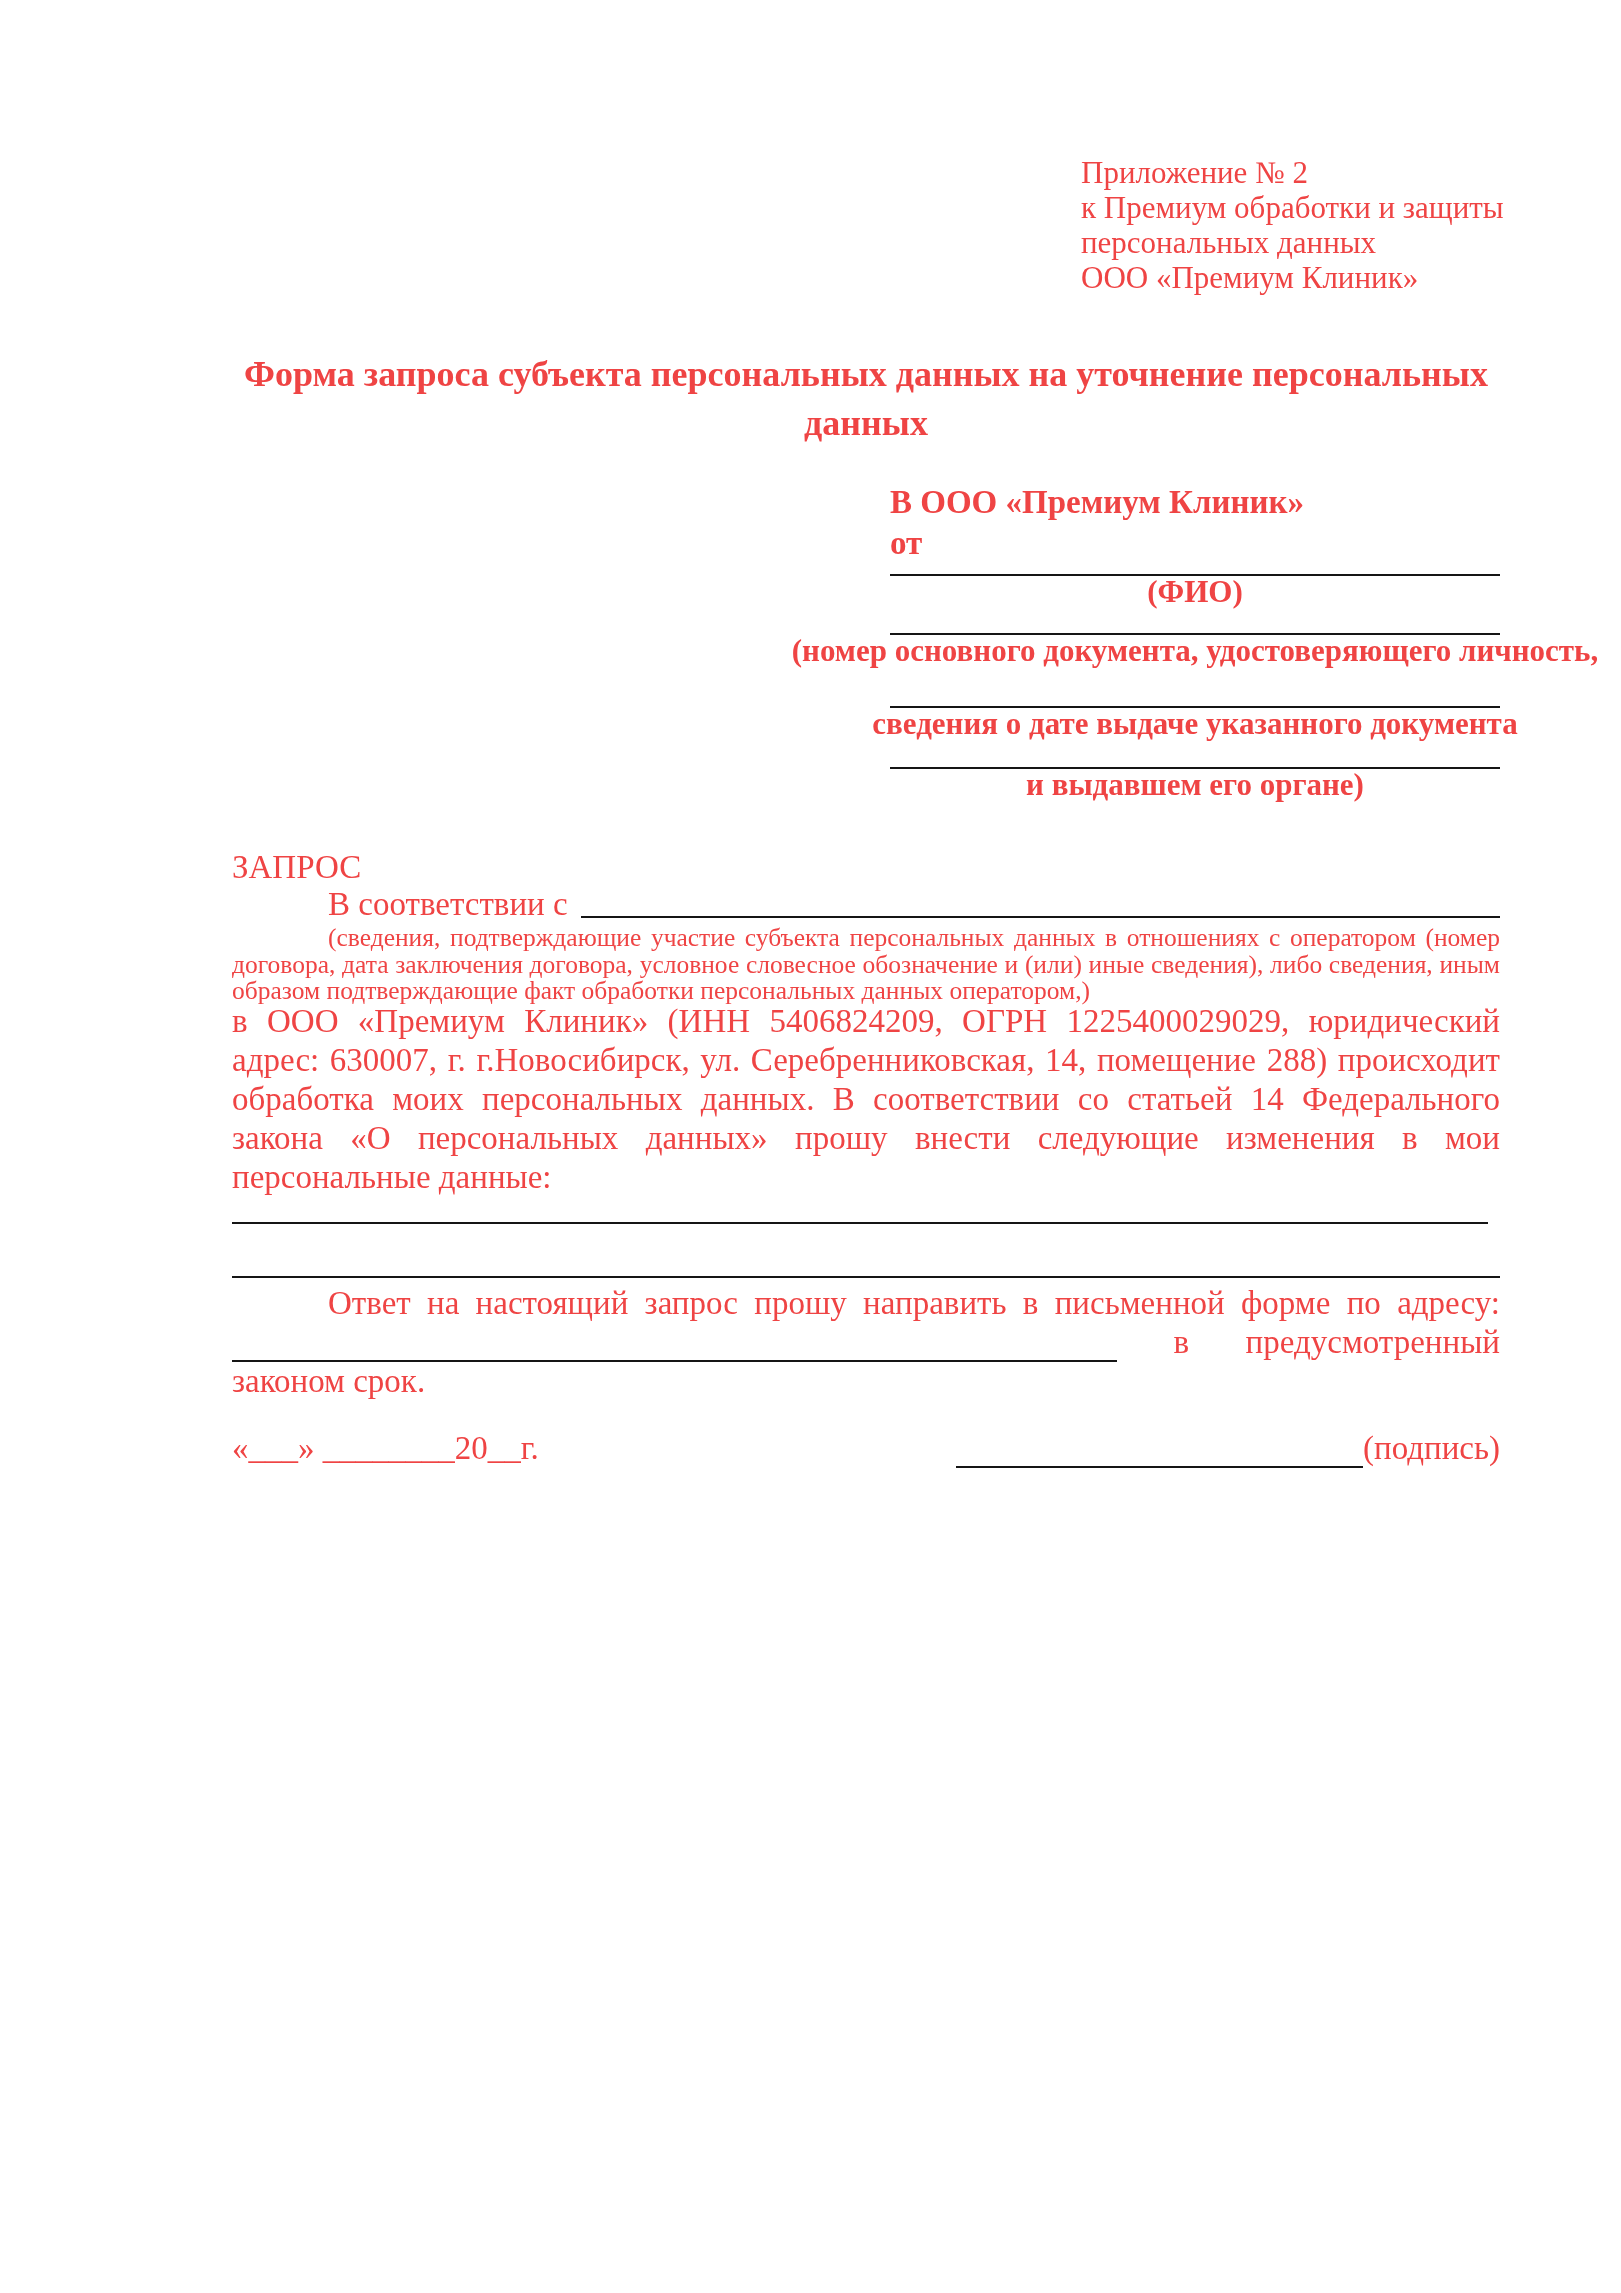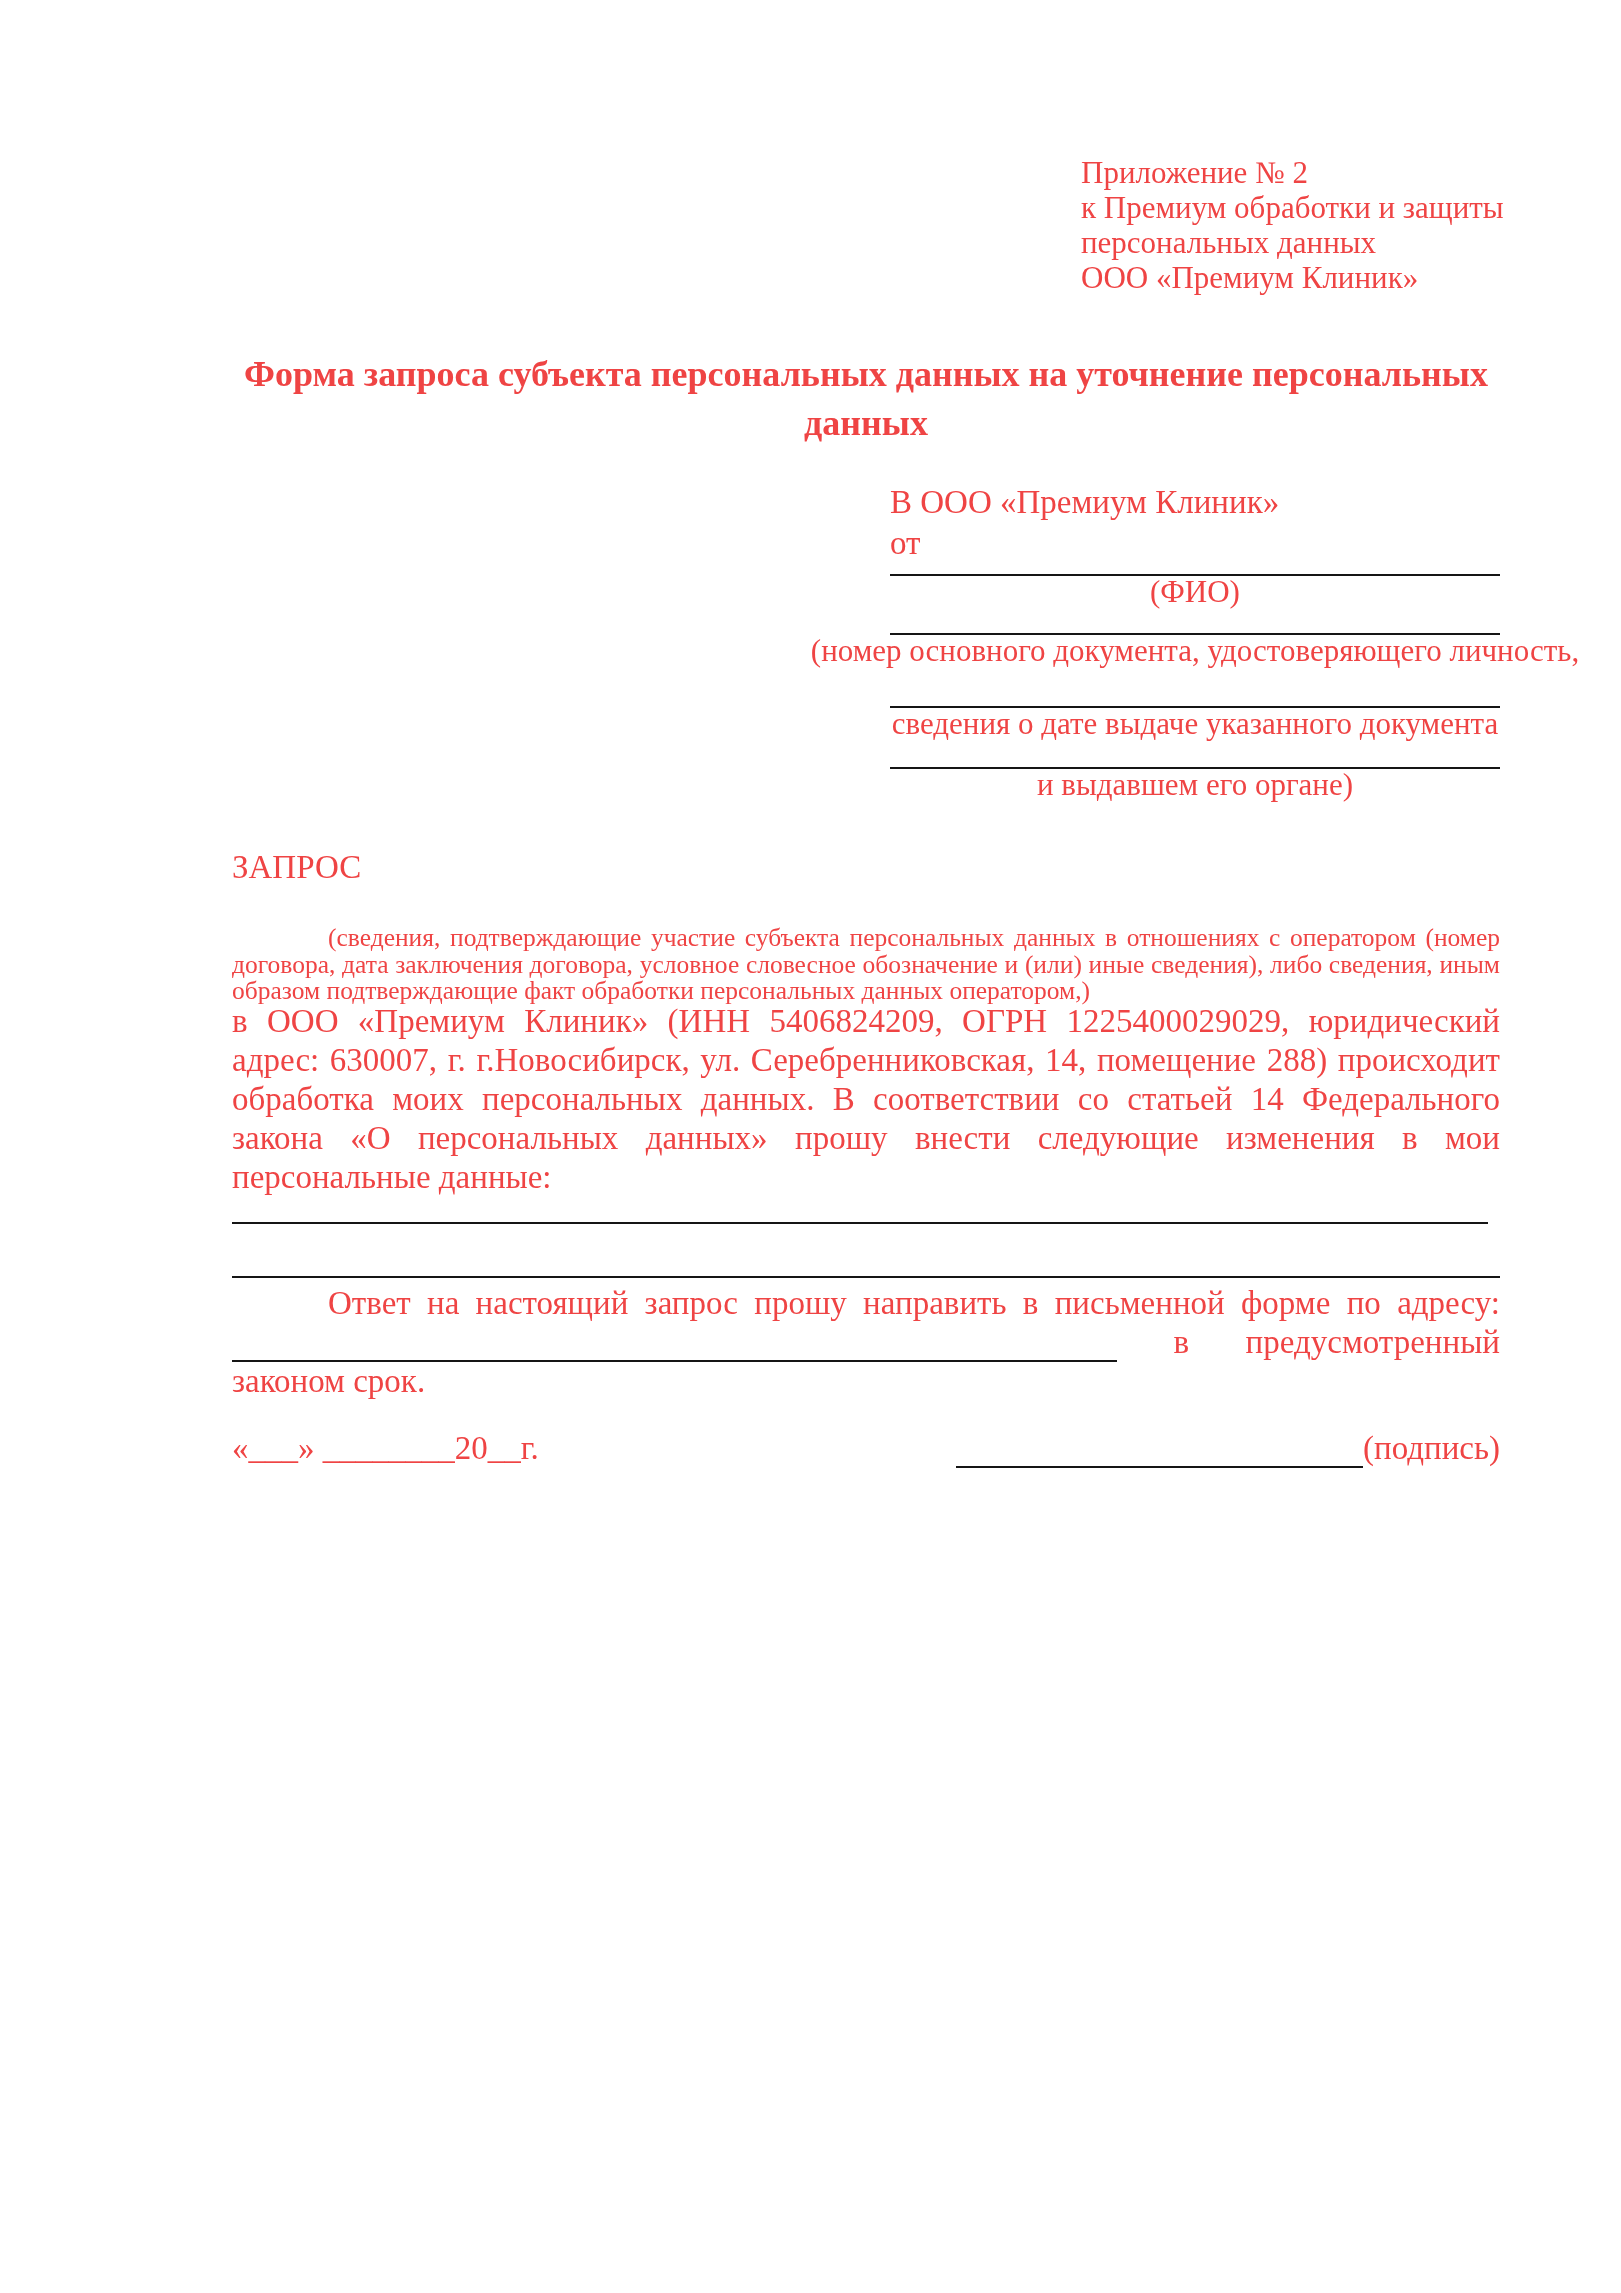--- a/index.html
+++ b/index.html
@@ -15,21 +15,21 @@
   .annex{
     position:absolute;left:1081px;top:155px;
     font-size:31px;line-height:35px;white-space:nowrap;
   }
   
   .title{
     position:absolute;left:232px;top:350px;width:1268px;
     text-align:center;font-weight:700;font-size:36px;line-height:49px;
   }
   
-  .addressee{position:absolute;left:890px;top:482px;width:610px;}
+  .addressee{position:absolute;left:890px;top:482px;width:610px;font-weight:bold;}
   .addr-to,.addr-from{font-size:33px;line-height:41px;}
   .addr-from{margin-bottom:8px;}
   .fline{border-bottom:2.9px solid #151515;}
   .f1 .fline{height:2px;}
   .f2 .fline{height:27.4px;}
   .f3 .fline{height:42px;}
   .f4 .fline{height:29px;}
   .fcap{
     font-size:31px;line-height:27.4px;margin-top:2px;
     display:flex;justify-content:center;white-space:nowrap;
@@ -108,20 +108,24 @@
     </div>
 
     <div class="field f4">
       <div class="fline"></div>
       <div class="fcap">и выдавшем его органе)</div>
     </div>
   </div>
 
   <div class="zapros">ЗАПРОС</div>
 
+  <div class="intro-row">
+    <span class="intro-text">В соответствии с</span>
+    <span class="intro-fill"></span>
+  </div>
 
   <div class="note">(сведения, подтверждающие участие субъекта персональных данных в отношениях с оператором (номер договора, дата заключения договора, условное словесное обозначение и (или) иные сведения), либо сведения, иным образом подтверждающие факт обработки персональных данных оператором,)</div>
 
   <div class="bodytext">в ООО «Премиум Клиник» (ИНН 5406824209, ОГРН 1225400029029, юридический адрес: 630007, г. г.Новосибирск, ул. Серебренниковская, 14, помещение 288) происходит обработка моих персональных данных. В соответствии со статьей 14 Федерального закона «О персональных данных» прошу внести следующие изменения в мои персональные данные:</div>
 
   <div class="blank1"></div>
   <div class="blank2"></div>
 
   <div class="reply">
     <div class="r1">Ответ на настоящий запрос прошу направить в письменной форме по адресу:</div>

